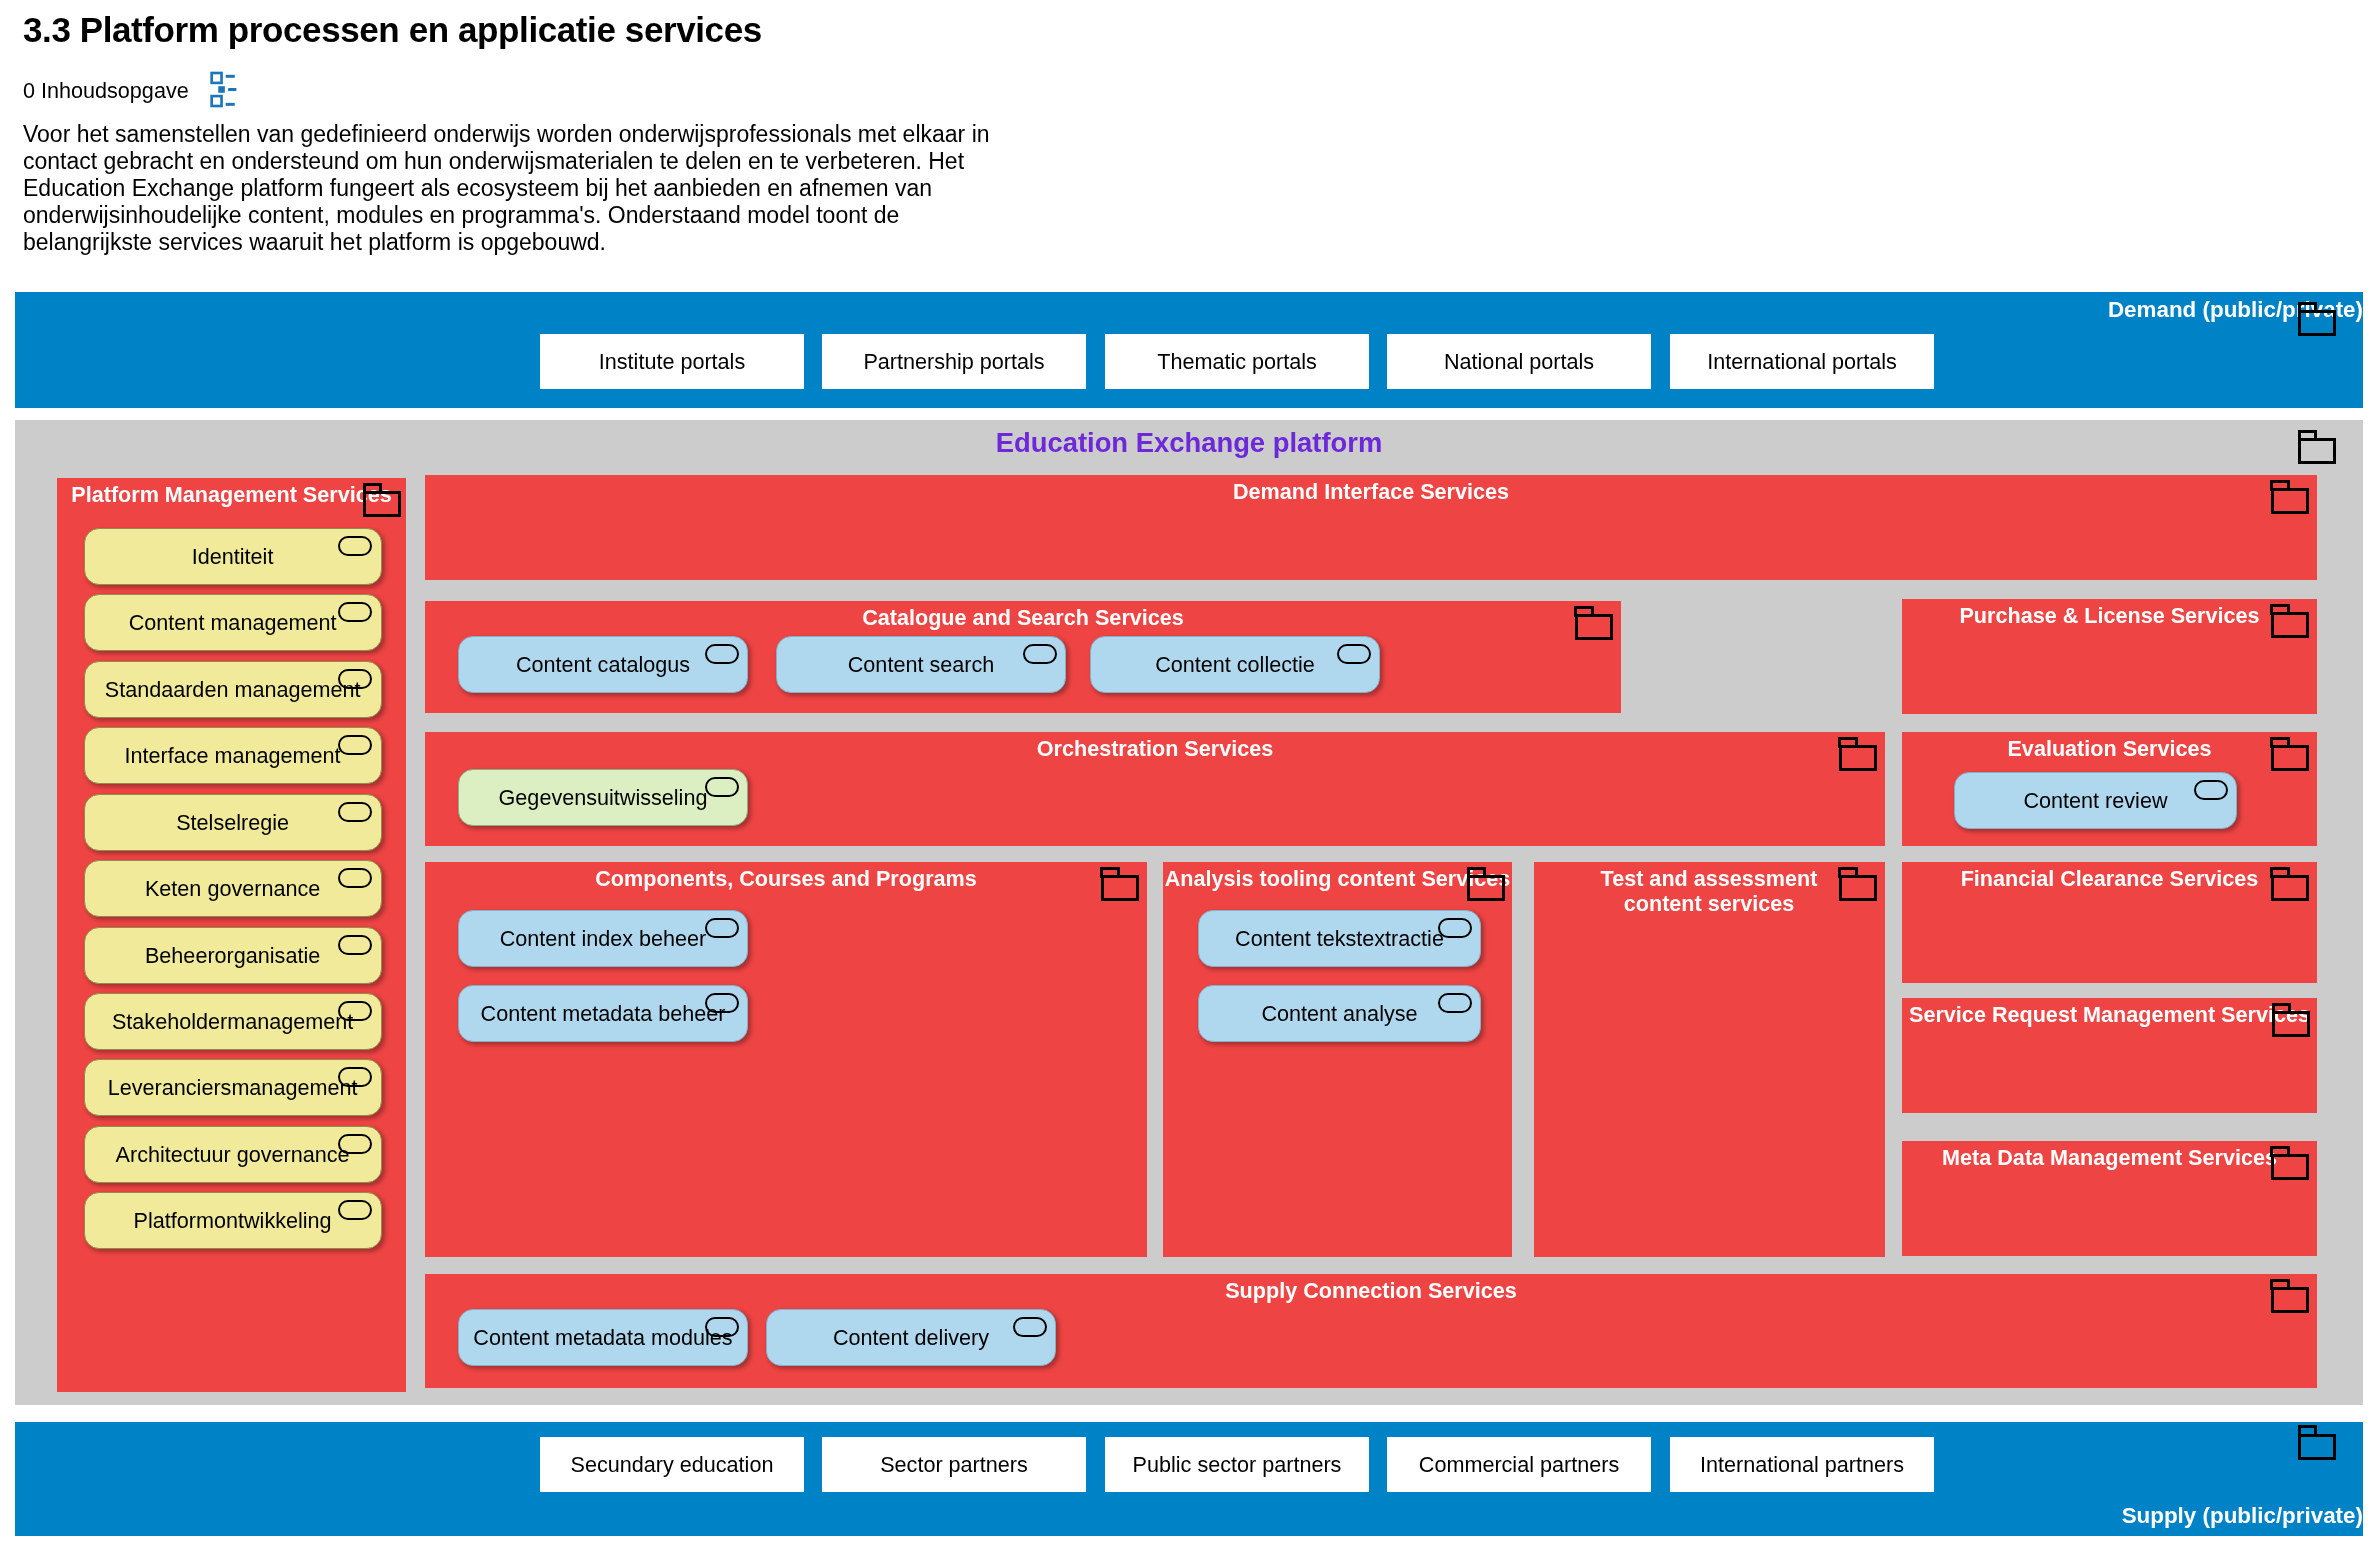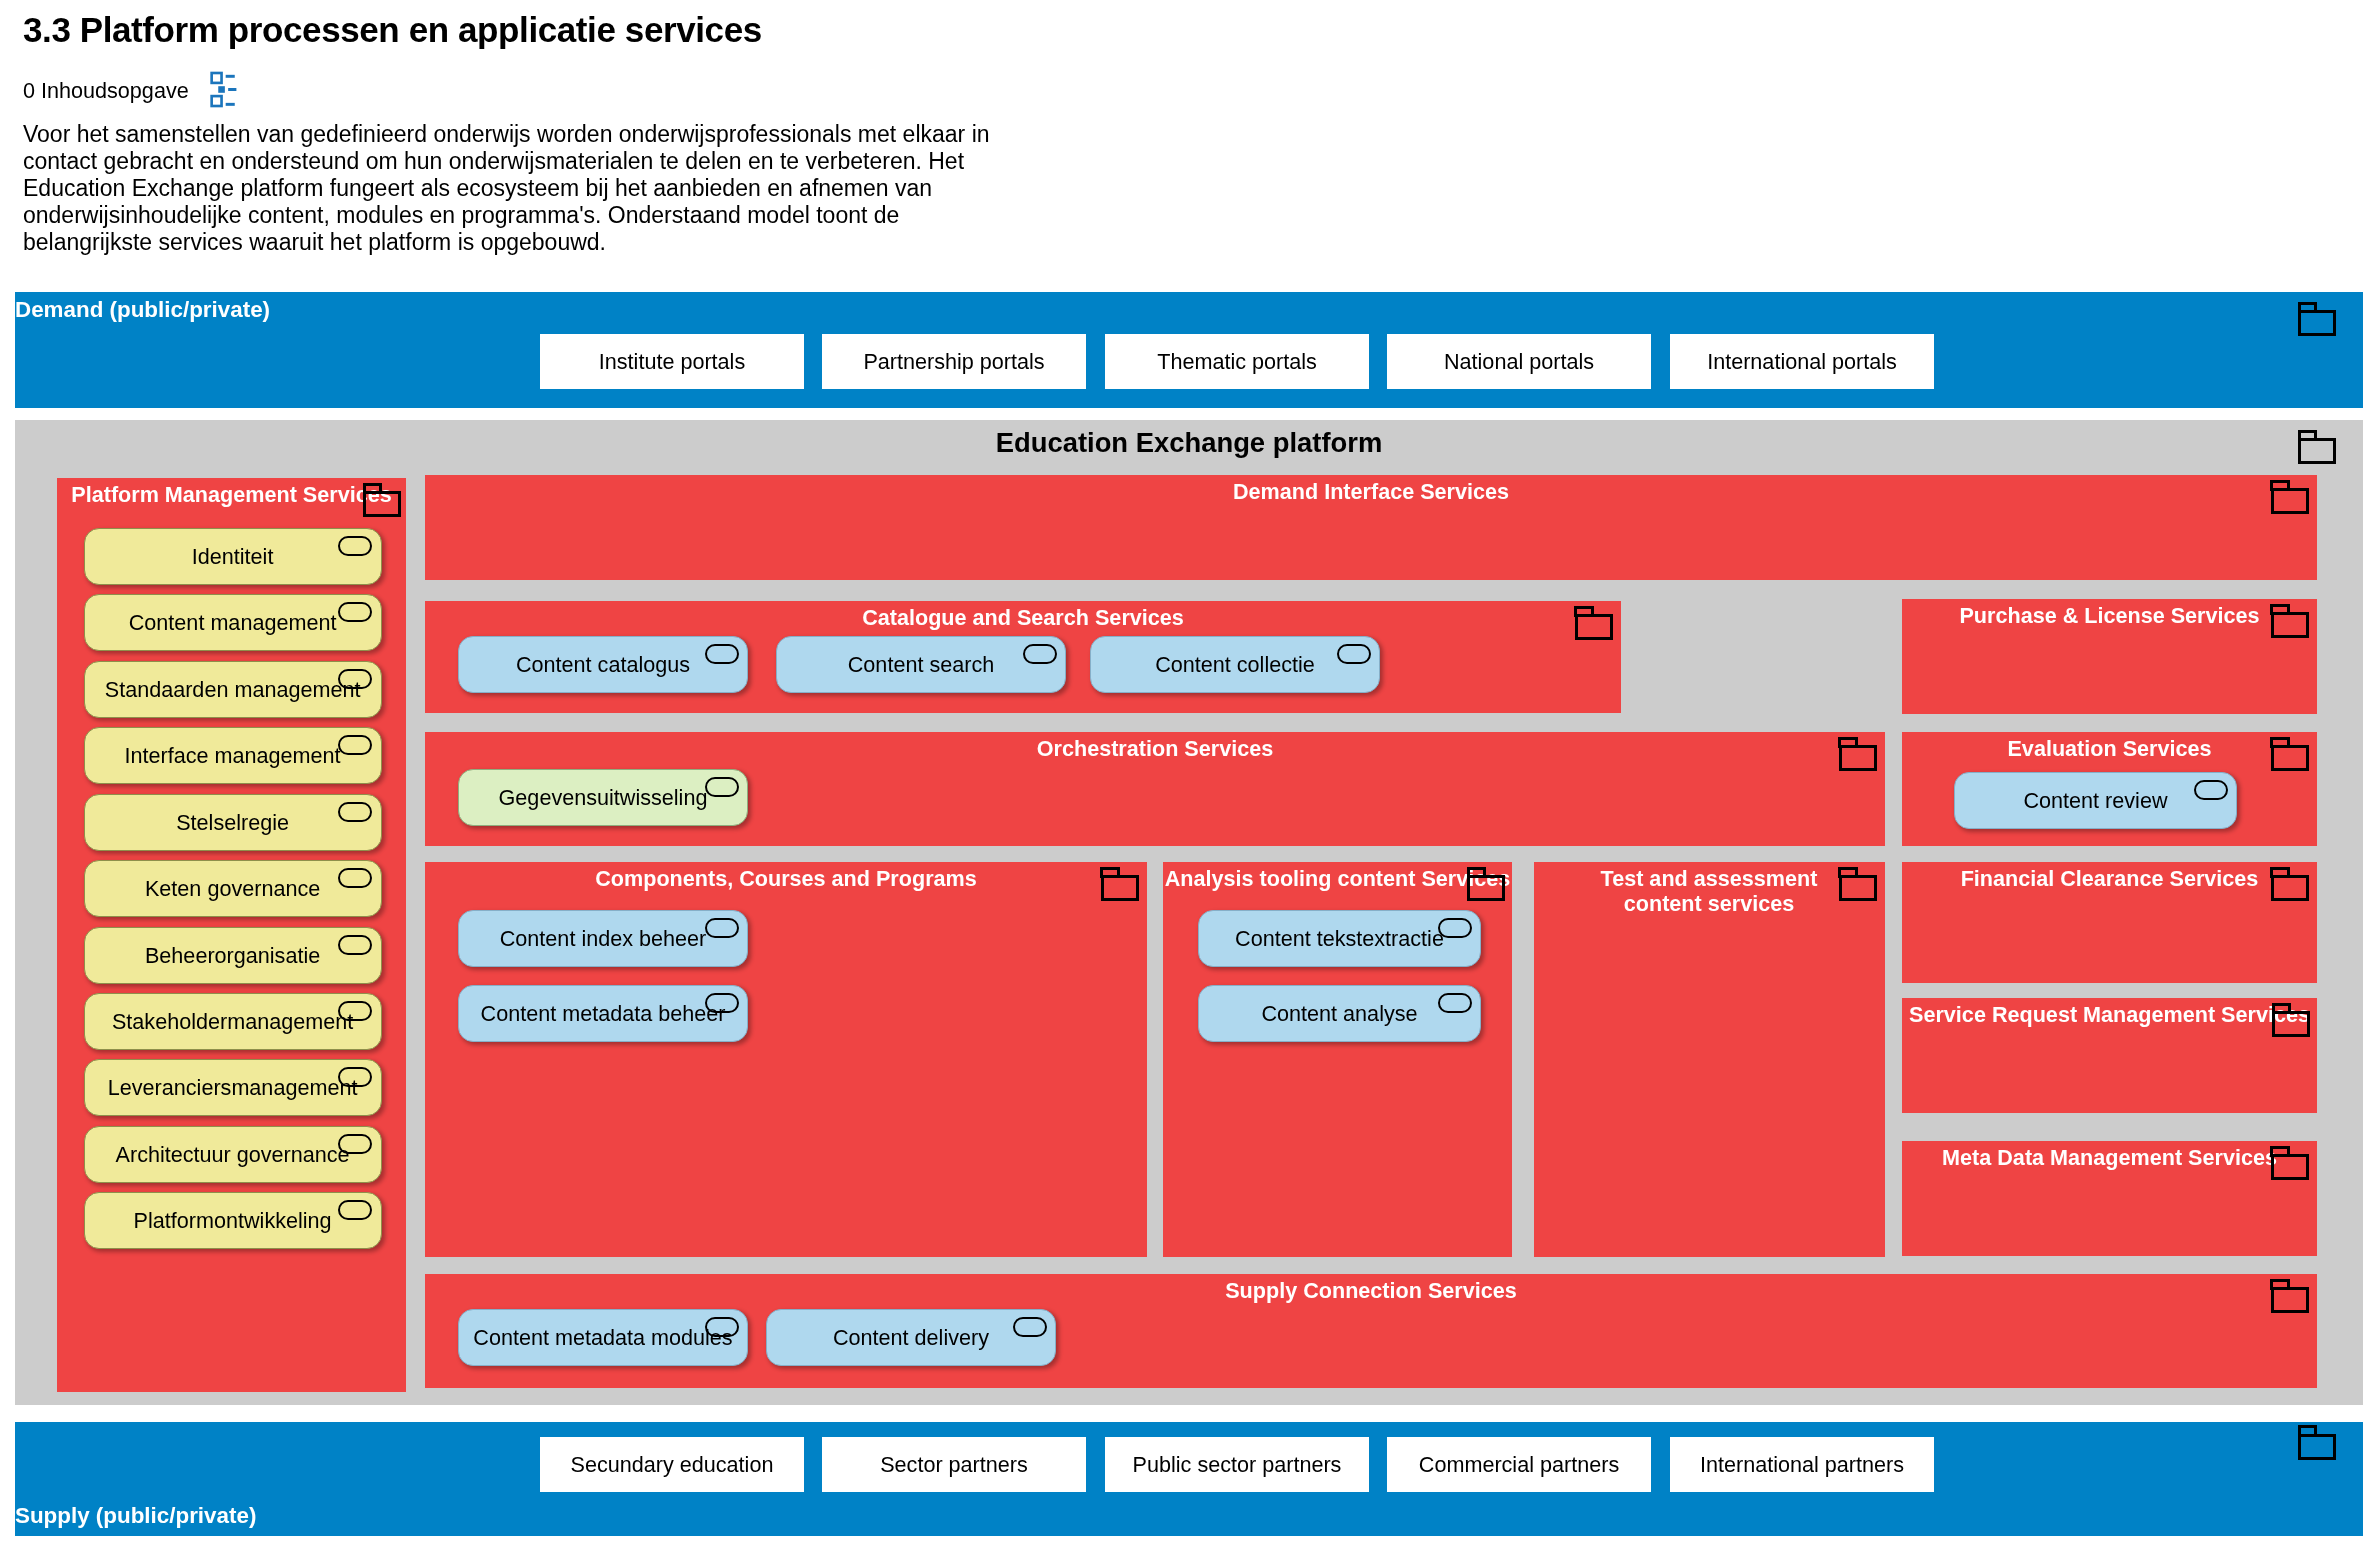--- a/index.html
+++ b/index.html
@@ -7,26 +7,26 @@
   .page{position:relative;width:2377px;height:1555px;background:#fff;overflow:hidden;}
 
   
   .h1{position:absolute;left:23px;top:10px;font-size:35px;font-weight:700;letter-spacing:-0.4px;}
   .toc-row{position:absolute;left:23px;top:71px;display:flex;align-items:center;gap:21.6px;}
   .toc-label{font-size:21.6px;}
   .intro{position:absolute;left:23px;top:121px;width:976px;font-size:23px;line-height:1.17;}
 
   
   .band{position:absolute;left:15px;width:2348px;background:#0082C6;}
-  .band-title{position:absolute;left:0;width:100%;text-align:left;color:#fff;font-size:22.4px;font-weight:700;}
+  .band-title{position:absolute;left:0;width:100%;text-align:right;color:#fff;font-size:22.4px;font-weight:700;}
   .portal{position:absolute;height:55px;width:264px;background:#fff;display:flex;align-items:center;justify-content:center;font-size:21.6px;}
 
   
   .platform{position:absolute;left:15px;top:420px;width:2348px;height:985px;background:#CCCCCC;}
-  .platform-title{position:absolute;top:6.6px;left:0;width:100%;text-align:center;color:#000000;font-size:27.4px;font-weight:700;}
+  .platform-title{position:absolute;top:6.6px;left:0;width:100%;text-align:center;color:#6d28d9;font-size:27.4px;font-weight:700;}
 
   
   .obox{position:absolute;background:#ef4444;}
   .obox-title{position:absolute;top:5px;left:0;width:100%;text-align:center;color:#fff;font-size:21.6px;font-weight:700;line-height:1.15;}
 
   
   .svc{position:absolute;height:55px;border-radius:15px;display:flex;align-items:center;justify-content:center;
        font-size:21.6px;border:1.7px solid;box-shadow:2.5px 2.5px 4.2px rgba(0,0,0,0.3);}
   .svc.yellow{background:#F0EA9A;border-color:#8F8F4B;}
   .svc.blue{background:#AFD8EE;border-color:#86AFC8;}

